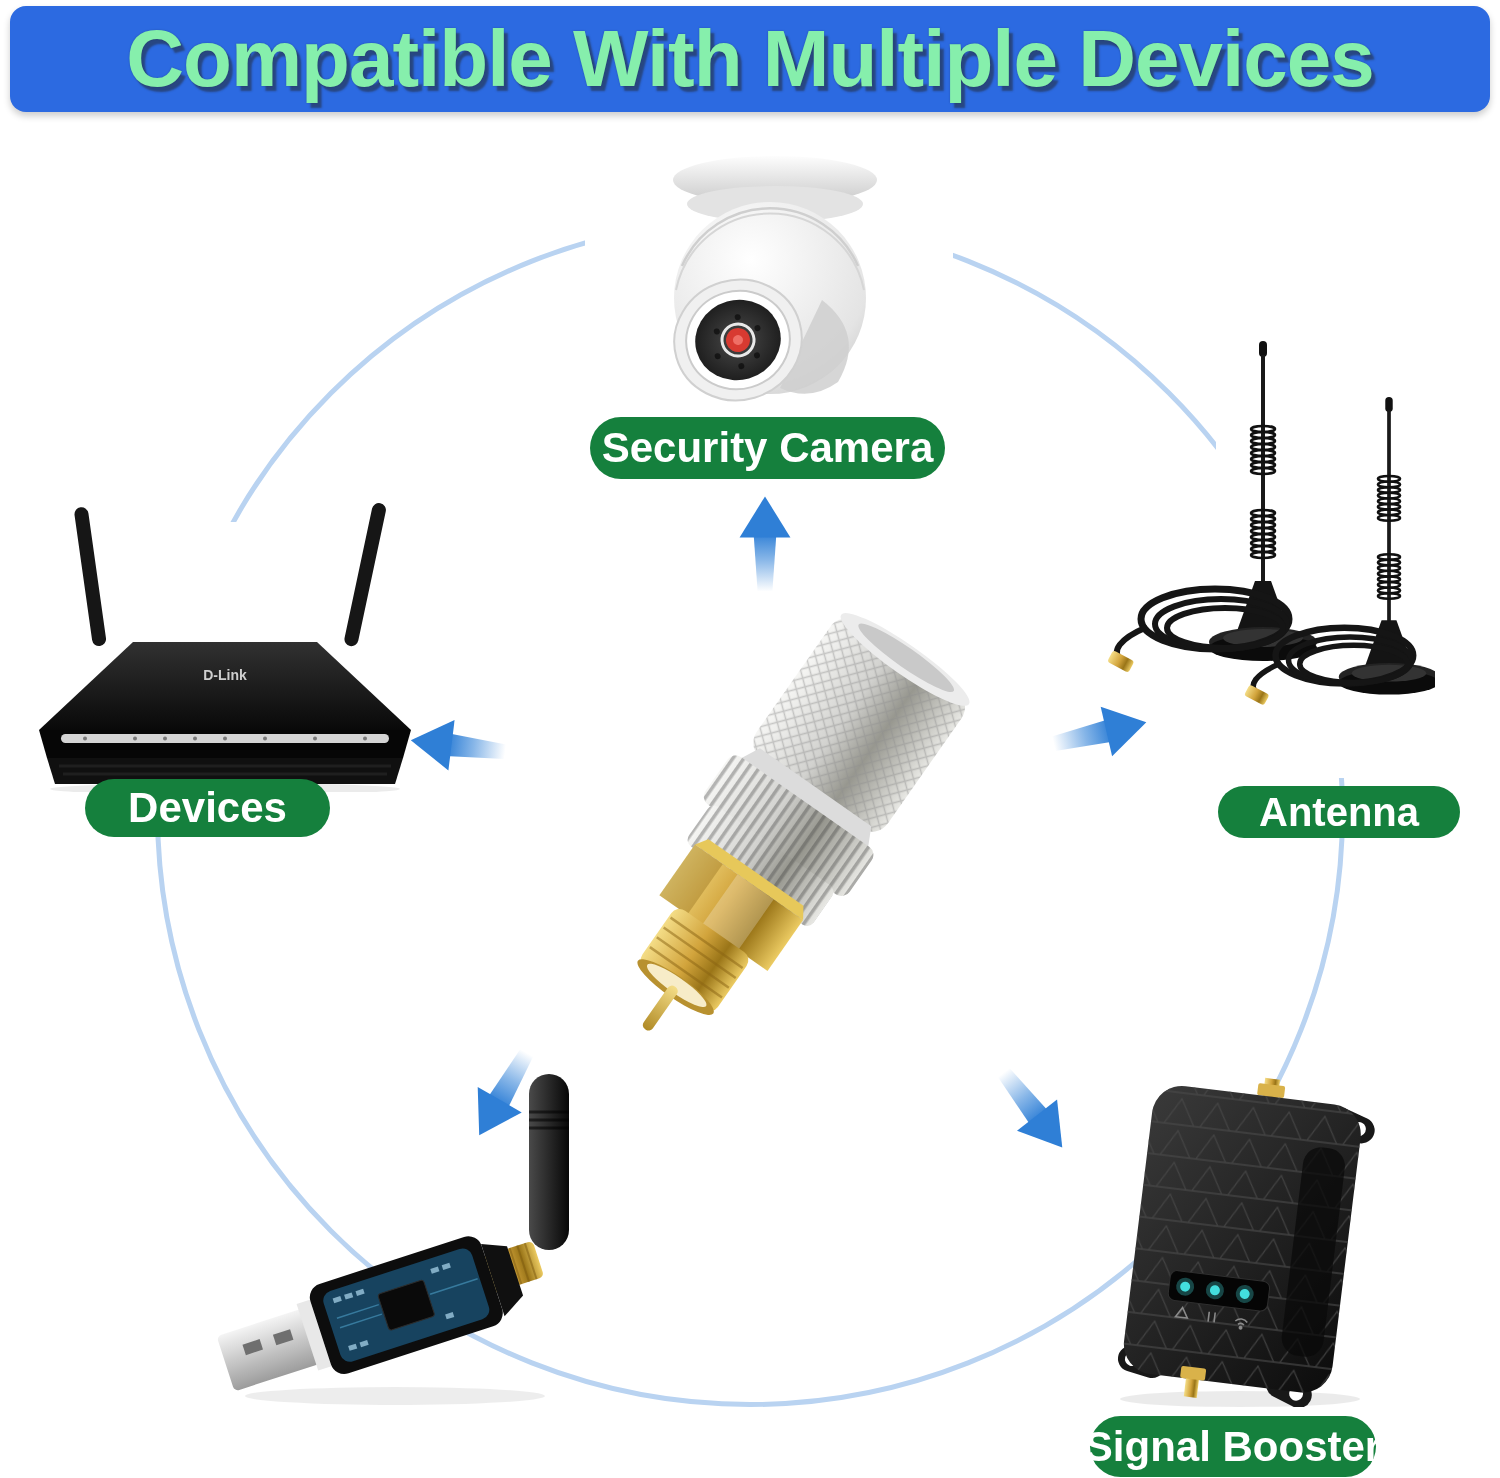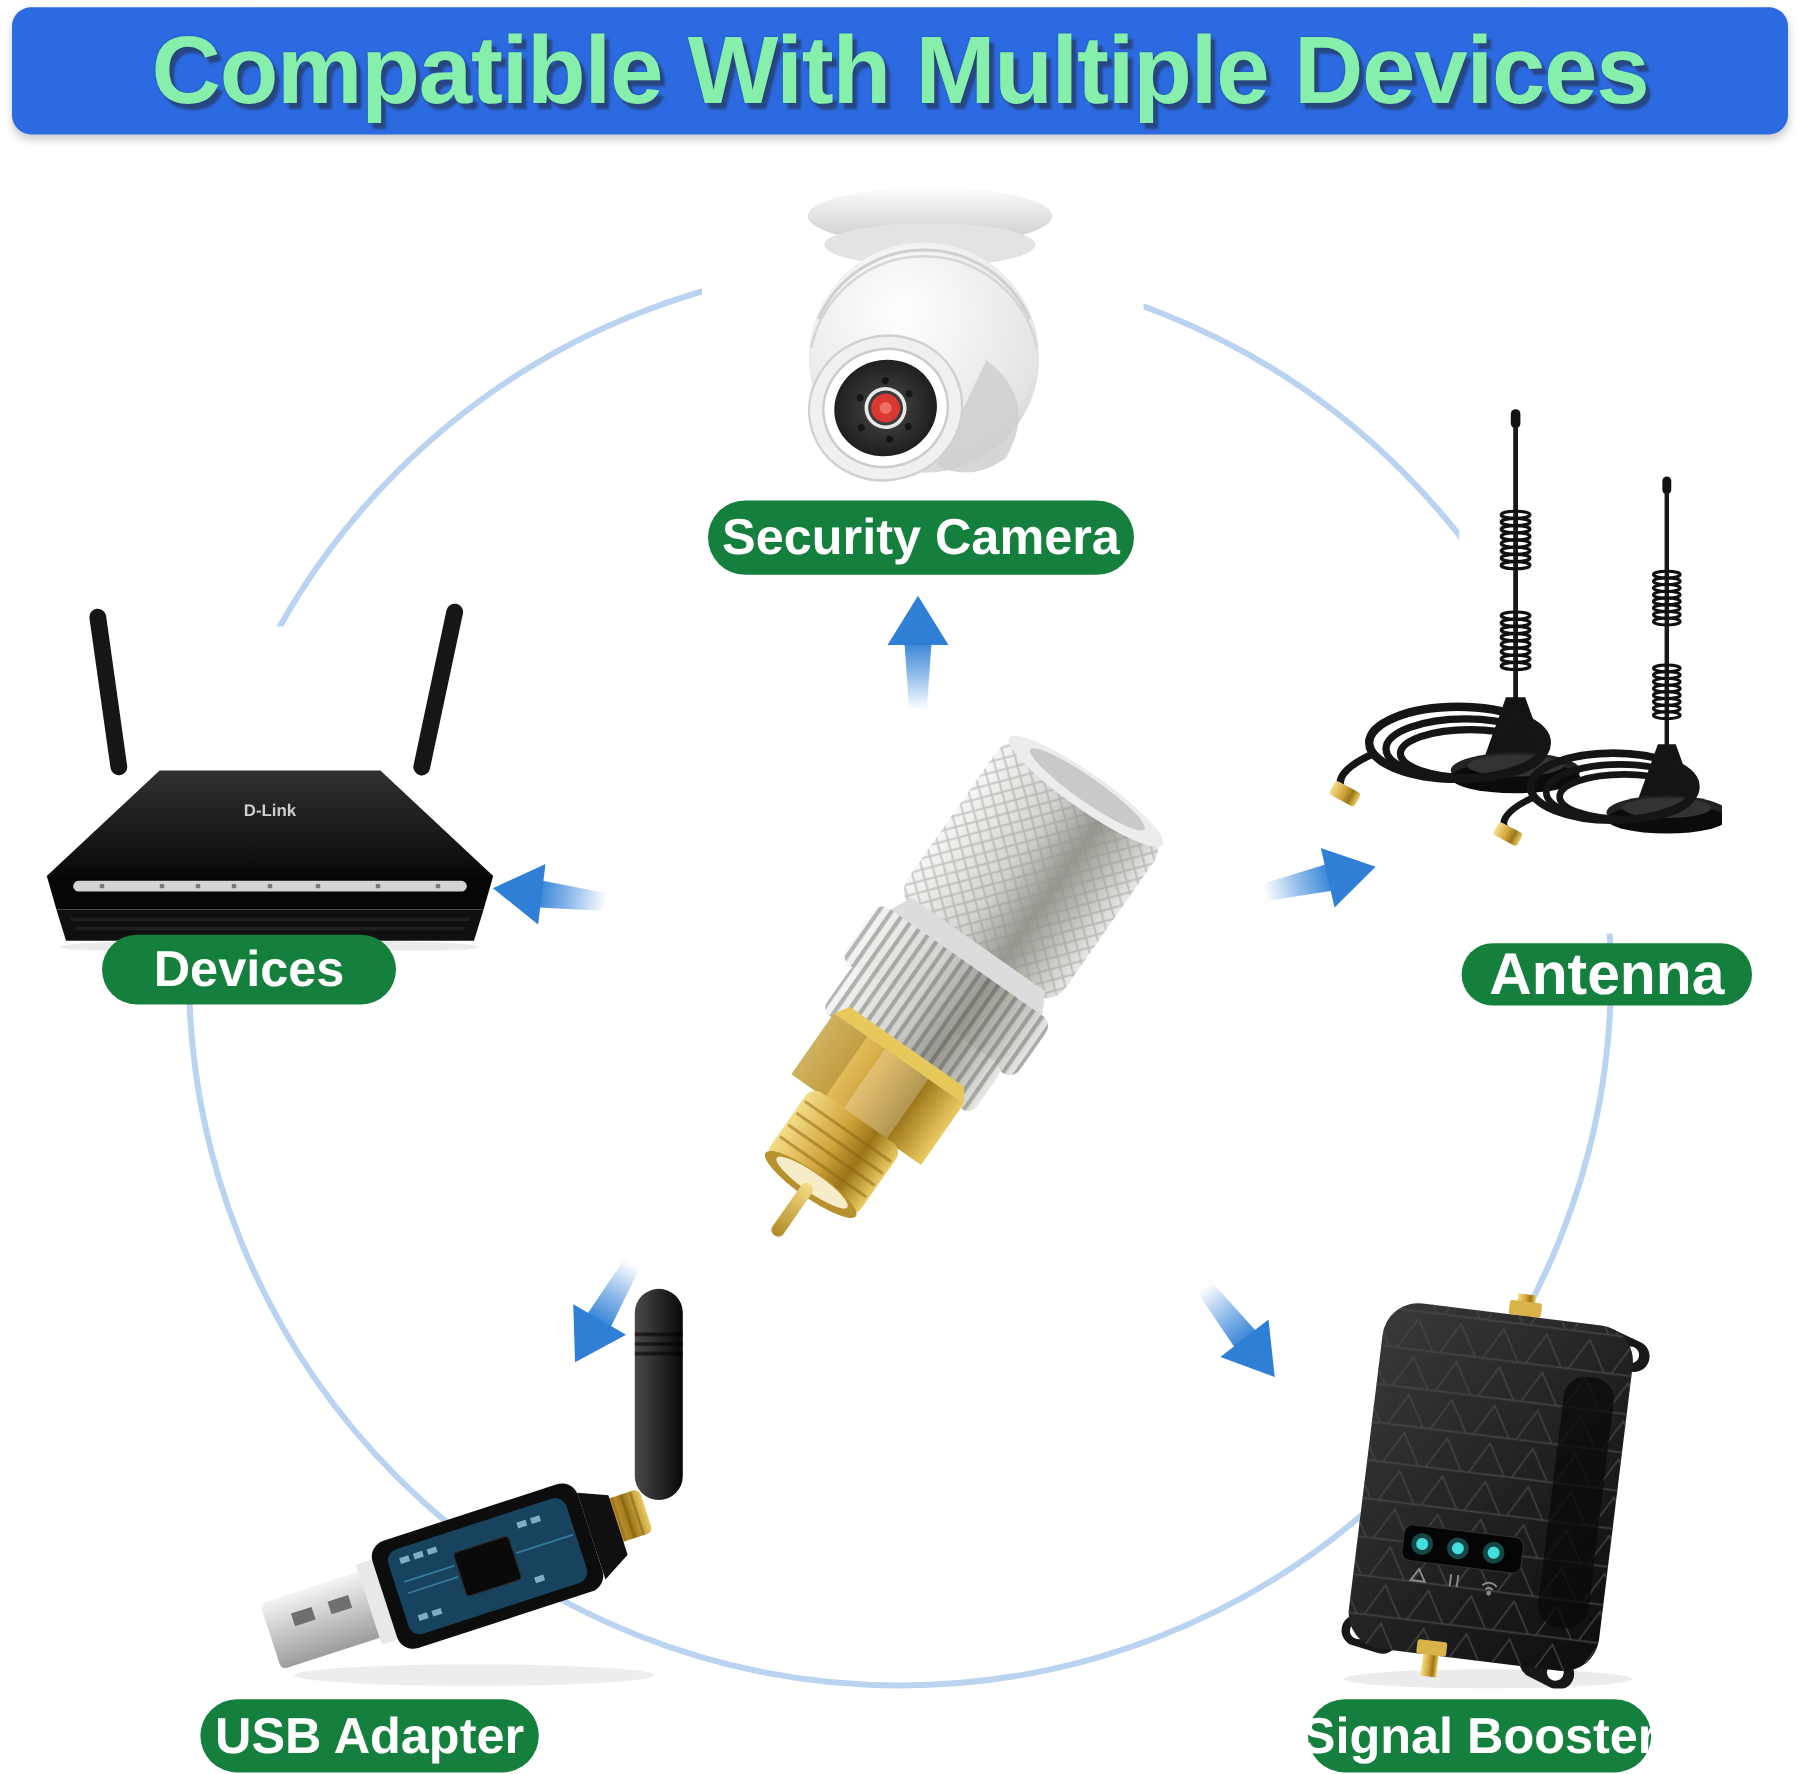--- a/index.html
+++ b/index.html
@@ -43,21 +43,21 @@
   #arrow-down-left{left:443px;top:1059px;transform:rotate(120deg) scale(.82);}
   #arrow-down-right{left:973px;top:1075px;transform:rotate(52deg) scale(.82);}
   
   .pill{
     position:absolute;background:#15803d;border-radius:999px;color:#fff;
     display:flex;align-items:center;justify-content:center;font-weight:600;
     font-size:42px;z-index:5;white-space:nowrap;
   }
   #pill-camera{left:590px;top:417px;width:355px;height:62px;}
   #pill-router{left:85px;top:779px;width:245px;height:58px;}
-  #pill-antenna{left:1218px;top:786px;width:242px;height:52px;font-size:49px;}
+  #pill-antenna{left:1218px;top:786px;width:242px;height:52px;font-size:40px;}
   #pill-usb{left:167px;top:1416px;width:282px;height:61px;}
   #pill-booster{left:1090px;top:1416px;width:286px;height:61px;}
   svg text{font-family:"Liberation Sans",sans-serif;}
 </style>
 </head>
 <body>
 
 <div class="stage">
 
   <svg width="0" height="0" style="position:absolute" aria-hidden="true">
@@ -353,16 +353,15 @@
   <svg class="arrow" id="arrow-down-left" viewBox="0 0 120 70">
       <use href="#arrowShape"></use>
     </svg>
   <svg class="arrow" id="arrow-down-right" viewBox="0 0 120 70">
       <use href="#arrowShape"></use>
     </svg>
 
   <div class="pill" id="pill-camera">Security Camera</div>
   <div class="pill" id="pill-router">Devices</div>
   <div class="pill" id="pill-antenna">Antenna</div>
-  <div class="pill" id="pill-usb">USB Adapter</div>
   <div class="pill" id="pill-booster">Signal Booster</div>
 
 </div>
 
 </body></html>

